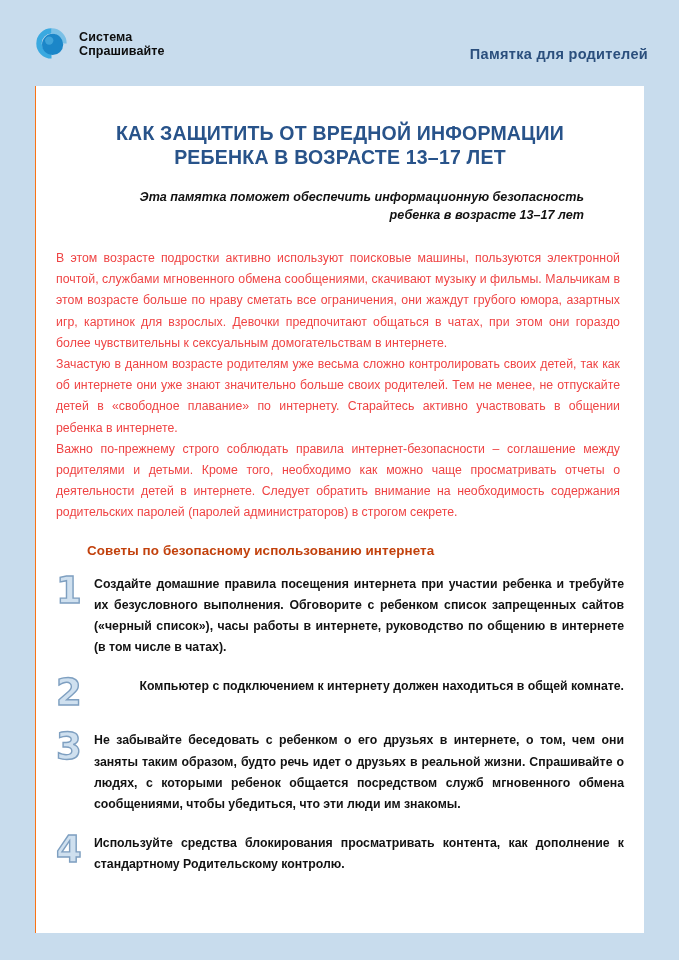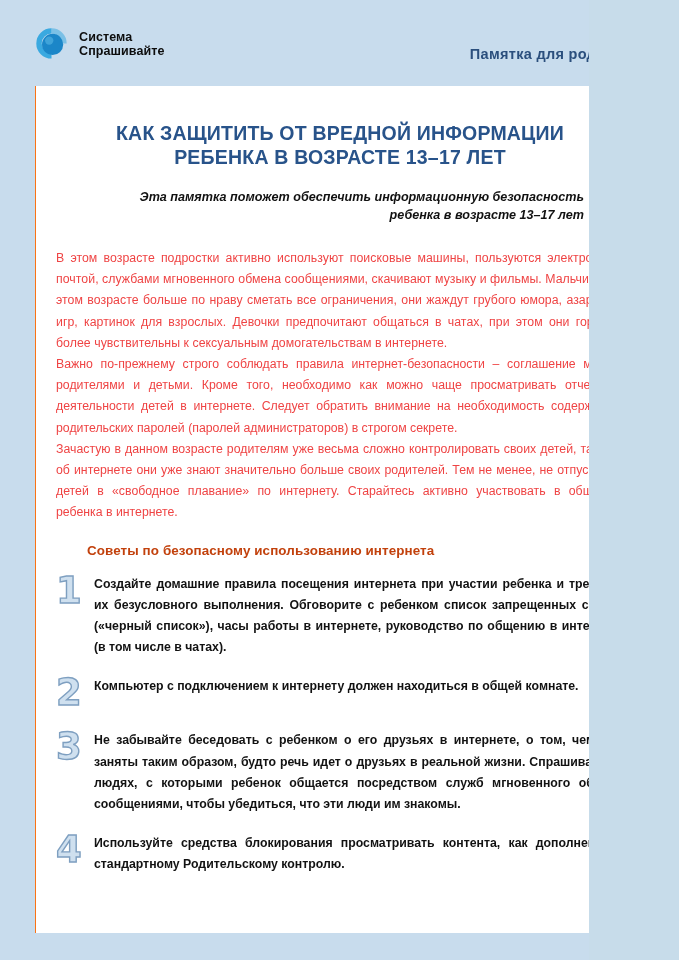--- a/index.html
+++ b/index.html
@@ -4,21 +4,21 @@
 <style>
   * { box-sizing: border-box; }
   html, body {
     margin: 0; padding: 0;
     width: 679px; height: 960px;
     background: #c7dcea;
     font-family: "Liberation Sans", sans-serif;
   }
   #page {
     position: relative;
-    width: 589px; height: 960px;
+    width: 679px; height: 960px;
     background: #c8dced;
     overflow: hidden;
   }
 
   
   #header {
     position: absolute;
     left: 0; top: 0;
     width: 679px; height: 86px;
     display: flex;
@@ -138,21 +138,21 @@
   }
   .advice-text {
     flex: 1 1 auto;
     color: #121212;
     font-size: 12.3px;
     line-height: 21.2px;
     text-align: justify;
     padding-top: 4px;
     font-weight: bold;
   }
-  .advice-item.single .advice-text { text-align: left; }
+  .advice-item.single .advice-text { text-align: right; }
 </style>
 </head>
 <body>
 
 <div id="page">
 
   <div id="header">
     <div id="logo-block">
       <div id="logo-mark">
         <svg width="38" height="38" viewBox="0 0 38 38">
@@ -177,22 +177,22 @@
       <span class="l2">РЕБЕНКА В ВОЗРАСТЕ 13–17 ЛЕТ</span>
     </div>
 
     <div id="subtitle">
       <span class="l1">Эта памятка поможет обеспечить информационную безопасность</span>
       <span class="l2">ребенка в возрасте 13–17 лет</span>
     </div>
 
     <div id="body">
       <p class="para wide">В этом возрасте подростки активно используют поисковые машины, пользуются электронной почтой, службами мгновенного обмена сообщениями, скачивают музыку и фильмы. Мальчикам в этом возрасте больше по нраву сметать все ограничения, они жаждут грубого юмора, азартных игр, картинок для взрослых. Девочки предпочитают общаться в чатах, при этом они гораздо более чувствительны к сексуальным домогательствам в интернете.</p>
+      <p class="para">Зачастую в данном возрасте родителям уже весьма сложно контролировать своих детей, так как об интернете они уже знают значительно больше своих родителей. Тем не менее, не отпускайте детей в «свободное плавание» по интернету. Старайтесь активно участвовать в общении ребенка в интернете.</p>
       <p class="para">Важно по-прежнему строго соблюдать правила интернет-безопасности – соглашение между родителями и детьми. Кроме того, необходимо как можно чаще просматривать отчеты о деятельности детей в интернете. Следует обратить внимание на необходимость содержания родительских паролей (паролей администраторов) в строгом секрете.</p>
-      <p class="para">Зачастую в данном возрасте родителям уже весьма сложно контролировать своих детей, так как об интернете они уже знают значительно больше своих родителей. Тем не менее, не отпускайте детей в «свободное плавание» по интернету. Старайтесь активно участвовать в общении ребенка в интернете.</p>
     </div>
 
     <div id="advice-heading">Советы по безопасному использованию интернета</div>
 
     <div id="advice-list">
 
       <div class="advice-item">
         <div class="advice-num">1</div>
         <div class="advice-text">Создайте домашние правила посещения интернета при участии ребенка и требуйте их безусловного выполнения. Обговорите с ребенком список запрещенных сайтов («черный список»), часы работы в интернете, руководство по общению в интернете (в том числе в чатах).</div>
       </div>

